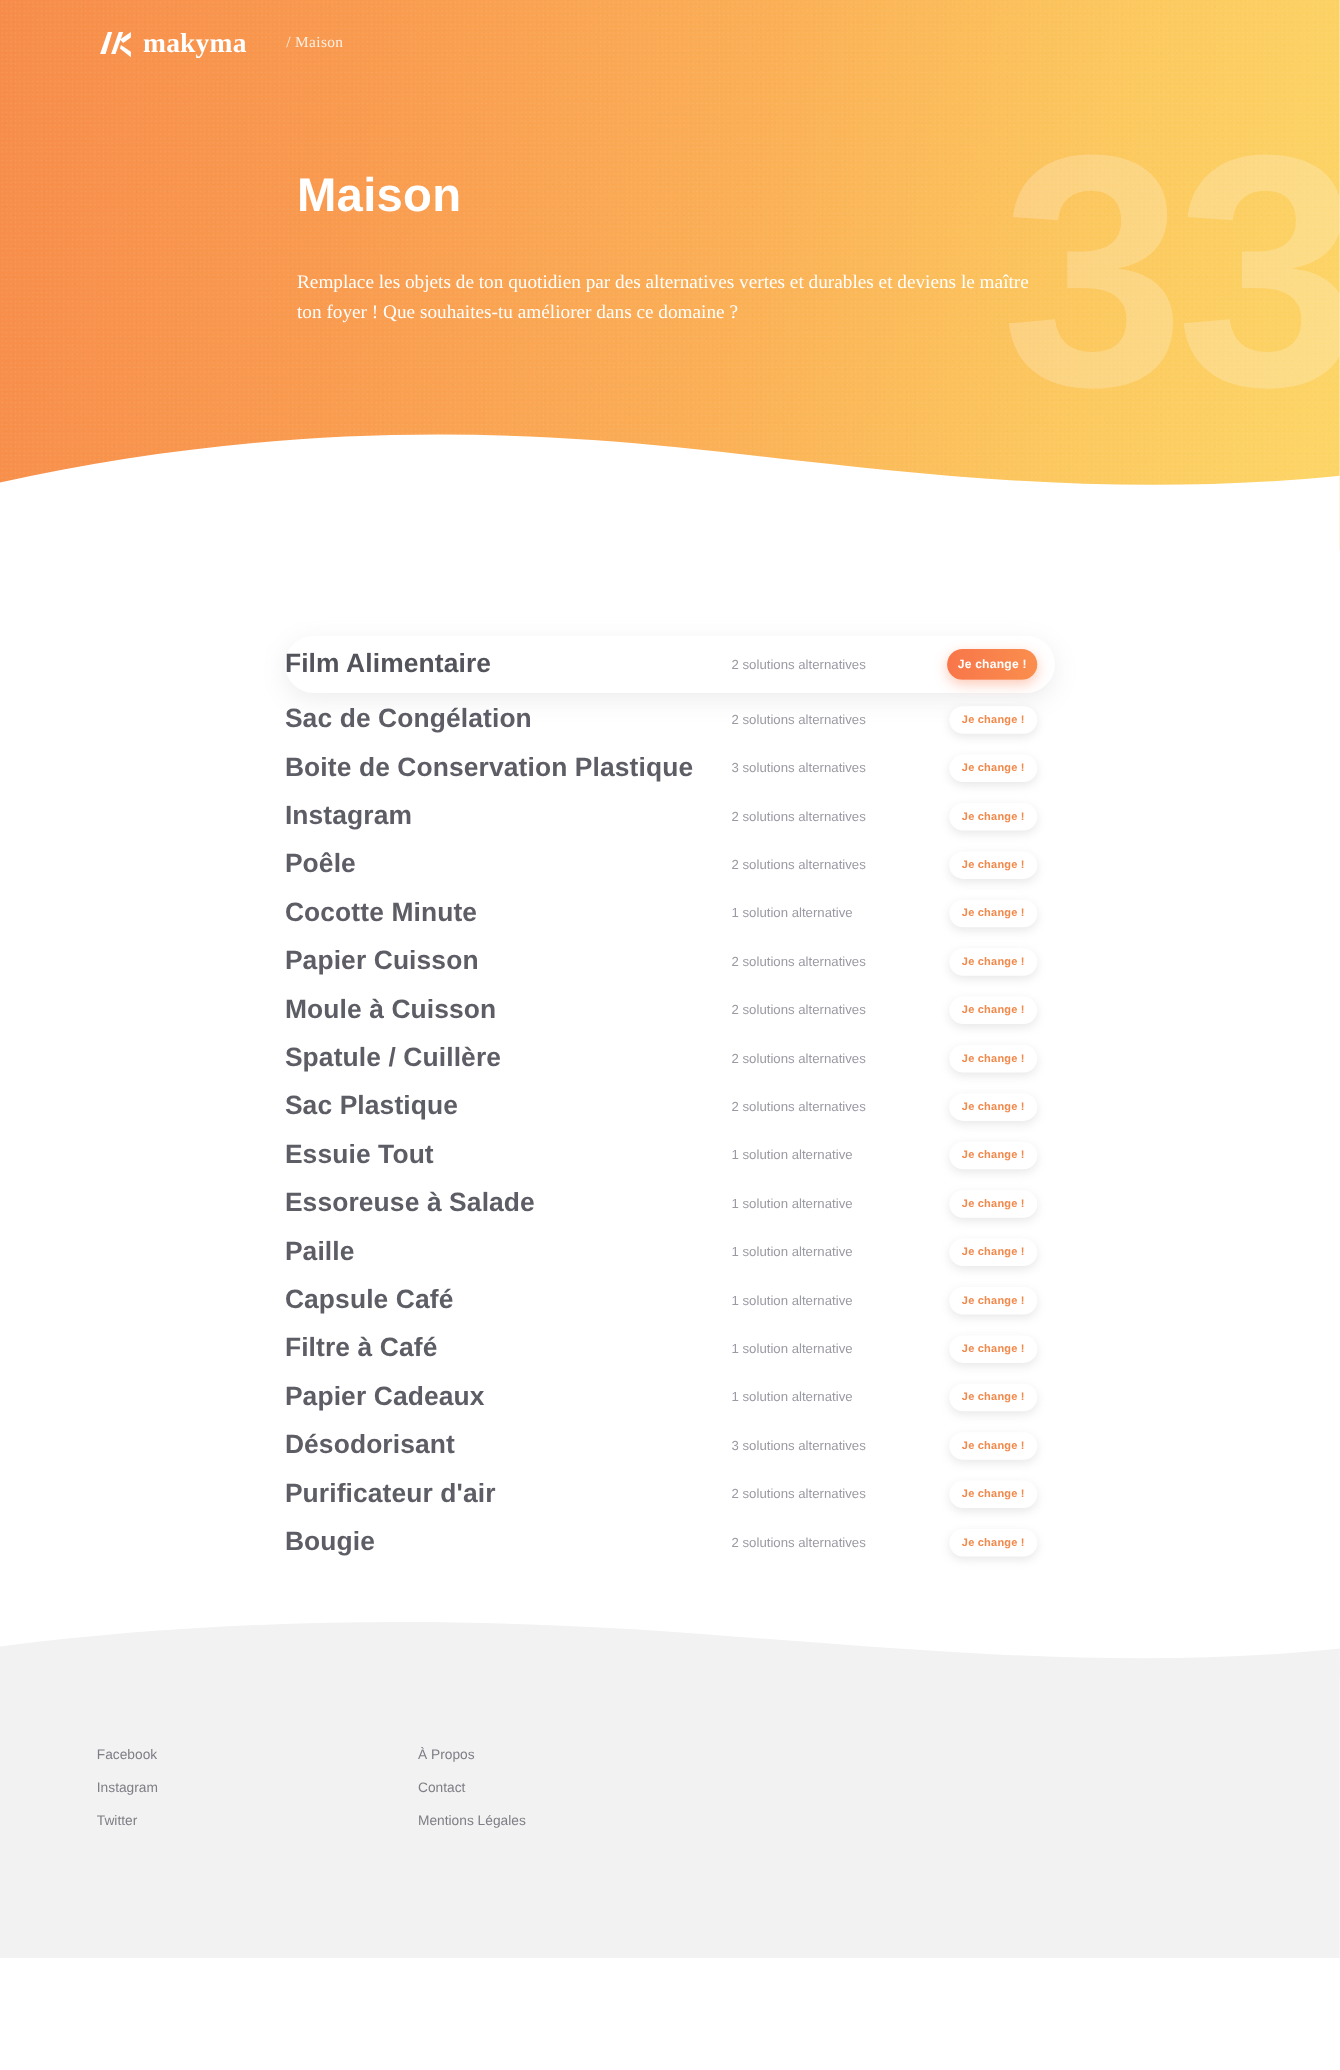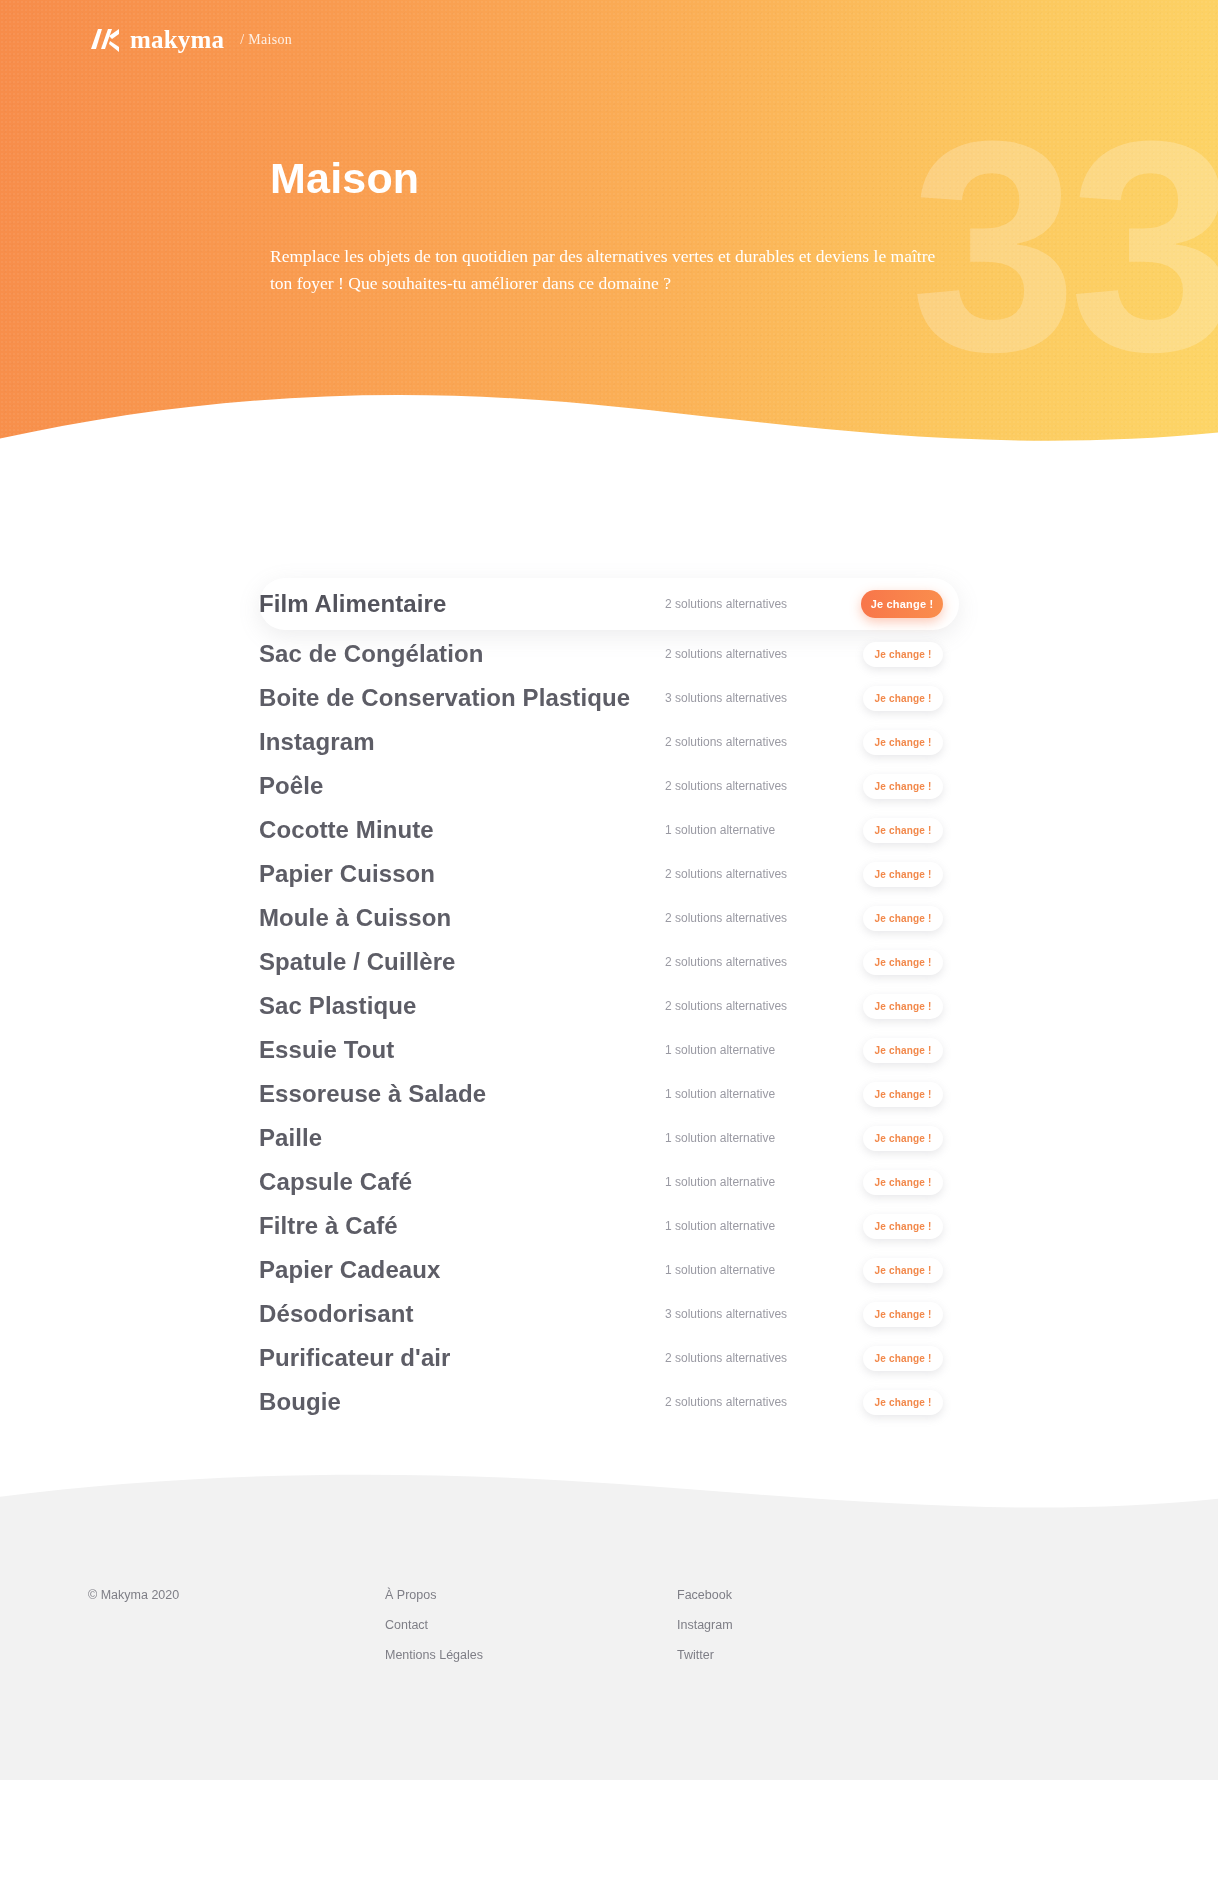--- a/index.html
+++ b/index.html
@@ -61,21 +61,21 @@
   }
   .logo-wrap { display: flex; align-items: center; gap: 8px; }
   .logo-mark { width: 34px; height: 34px; display: block; }
   .logo-text {
     color: #ffffff;
     font-size: 25px;
     font-weight: 700;
     letter-spacing: .2px;
   }
   .breadcrumb {
-    margin-left: 16px;
+    margin-left: 36px;
     color: rgba(255,255,255,.85);
     font-size: 14px;
     letter-spacing: .3px;
   }
 
   
   .hero-content {
     position: relative;
     z-index: 4;
     margin-left: 270px;
@@ -337,27 +337,24 @@
         <button class="row-btn">Je change !</button>
       </div>
     </div>
 </div>
 
 <div class="footer-wrap">
   <svg class="footer-wave" viewBox="0 0 1260 60" preserveAspectRatio="none">
     <path d="M0,34 C200,6 420,2 640,18 C880,36 1060,54 1260,30 L1260,60 L0,60 Z" fill="#f2f2f2"></path>
   </svg>
   <div class="footer-inner">
-    <div class="footer-col copy">
-      <div class="copy-text">© Makyma 2020</div>
-    </div>
+    <div class="footer-col links" id="footer-social">
+        <a href="#">Facebook</a>
+        <a href="#">Instagram</a>
+        <a href="#">Twitter</a>
+      </div>
     <div class="footer-col links" id="footer-links">
         <a href="#">À Propos</a>
         <a href="#">Contact</a>
         <a href="#">Mentions Légales</a>
       </div>
-    <div class="footer-col links" id="footer-social">
-        <a href="#">Facebook</a>
-        <a href="#">Instagram</a>
-        <a href="#">Twitter</a>
-      </div>
   </div>
 </div>
 
 </body></html>

